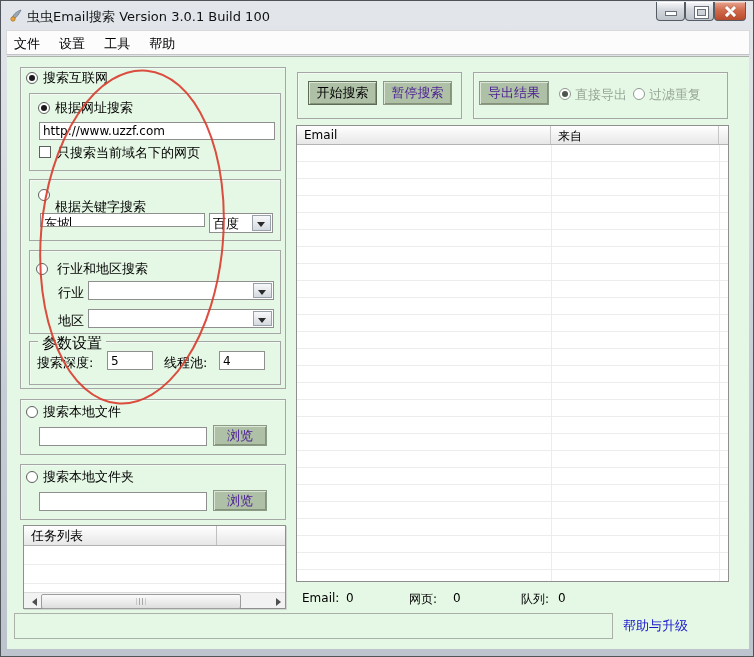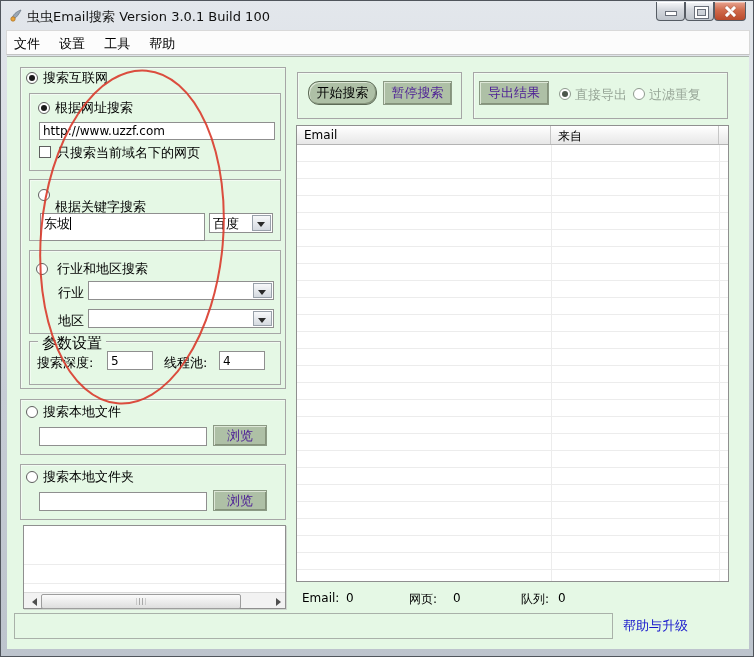--- a/index.html
+++ b/index.html
@@ -36,21 +36,21 @@
   .caret{display:inline-block;width:1px;height:13px;background:#000;vertical-align:-2px;}
   
   .combo{border:1px solid #8f8f8f;background:#fff;}
   .combo .field{position:absolute;left:3px;top:1px;font-size:13px;}
   .combo .drop{position:absolute;right:1px;top:1px;bottom:1px;width:17px;
         background:linear-gradient(#f7f8fa,#d5dae0);border:1px solid #99a1aa;}
   .combo .drop::after{content:"";position:absolute;left:4px;top:6px;border:4px solid transparent;border-top:5px solid #2a2a2a;}
   
   .sbtn{background:#aec0a6;border:1px solid #8b9a84;box-shadow:inset 1px 1px 0 #dde7d7, inset -1px -1px 0 #85937b;
         display:flex;align-items:center;justify-content:center;font-size:13px;color:#000;}
-  .sbtn.primary{border-color:#5d6b57;border-radius:11px;}
+  .sbtn.primary{border-color:#5d6b57;}
   .sbtn.disabled{color:#4c1d95;}
   .dim-label{color:#98a698;}
   
   .rtable{left:295px;top:124px;width:433px;height:457px;border:1px solid #8f8f8f;background:#fff;}
   .rhead{position:absolute;left:0;top:0;right:0;height:18px;display:flex;background:linear-gradient(#ffffff,#e7e7e7);border-bottom:1px solid #b3b3b3;}
   .rhead .hc{border-right:1px solid #c6c6c6;font-size:12px;padding:2px 0 16px 7px;box-sizing:border-box;}
   .rbody{position:absolute;left:0;top:19px;right:0;bottom:0;
          background:repeating-linear-gradient(180deg,#ffffff 0 16px,#ececec 16px 17px);}
   .vline{position:absolute;top:19px;bottom:0;width:1px;background:#ececec;}
   
@@ -110,21 +110,21 @@
   <div class="abs gb" style="left:28px;top:92px;width:252px;height:78px;"></div>
   <div class="abs radio checked" style="left:37px;top:101px;"></div>
   <div class="abs txt" style="left:54px;top:98px;">根据网址搜索</div>
   <input class="abs ti" style="left: 38px; top: 121px; width: 236px; height: 18px;" value="http://www.uzzf.com">
   <div class="abs checkbox" style="left:38px;top:145px;"></div>
   <div class="abs txt" style="left:56px;top:143px;">只搜索当前域名下的网页</div>
 
   <div class="abs gb" style="left:28px;top:178px;width:252px;height:62px;"></div>
   <div class="abs radio" style="left:37px;top:188px;"></div>
   <div class="abs txt" style="left:54px;top:197px;">根据关键字搜索</div>
-  <div class="abs tibox" style="left:39px;top:212px;width:165px;height:28px;">
+  <div class="abs tibox" style="left:39px;top:212px;width:165px;height:14px;">
     <span>东坡</span><span class="caret"></span>
   </div>
   <div class="abs combo" style="left:208px;top:212px;width:64px;height:20px;">
     <span class="field">百度</span>
     <span class="drop"></span>
   </div>
 
   <div class="abs gb" style="left:28px;top:249px;width:252px;height:84px;"></div>
   <div class="abs radio" style="left:35px;top:262px;"></div>
   <div class="abs txt" style="left:56px;top:259px;">行业和地区搜索</div>
@@ -155,20 +155,23 @@
 
   <div class="abs gb" style="left:19px;top:463px;width:266px;height:56px;"></div>
   <div class="abs radio" style="left:25px;top:470px;"></div>
   <div class="abs txt" style="left:42px;top:467px;">搜索本地文件夹</div>
   <input class="abs ti" style="left: 38px; top: 491px; width: 168px; height: 19px;">
   <div class="abs sbtn disabled" style="left:212px;top:489px;width:54px;height:21px;">
     <span>浏览</span>
   </div>
 
   <div class="abs lview">
+    <div class="lhead">
+      <div class="hc">任务列表</div>
+    </div>
     <div class="lbody"></div>
     <div class="hscroll">
       <span class="sarrow left" style="left:1px;"></span>
       <span class="sthumb">
           <span class="grip"></span>
         </span>
       <span class="sarrow right" style="right:1px;"></span>
     </div>
   </div>
 

